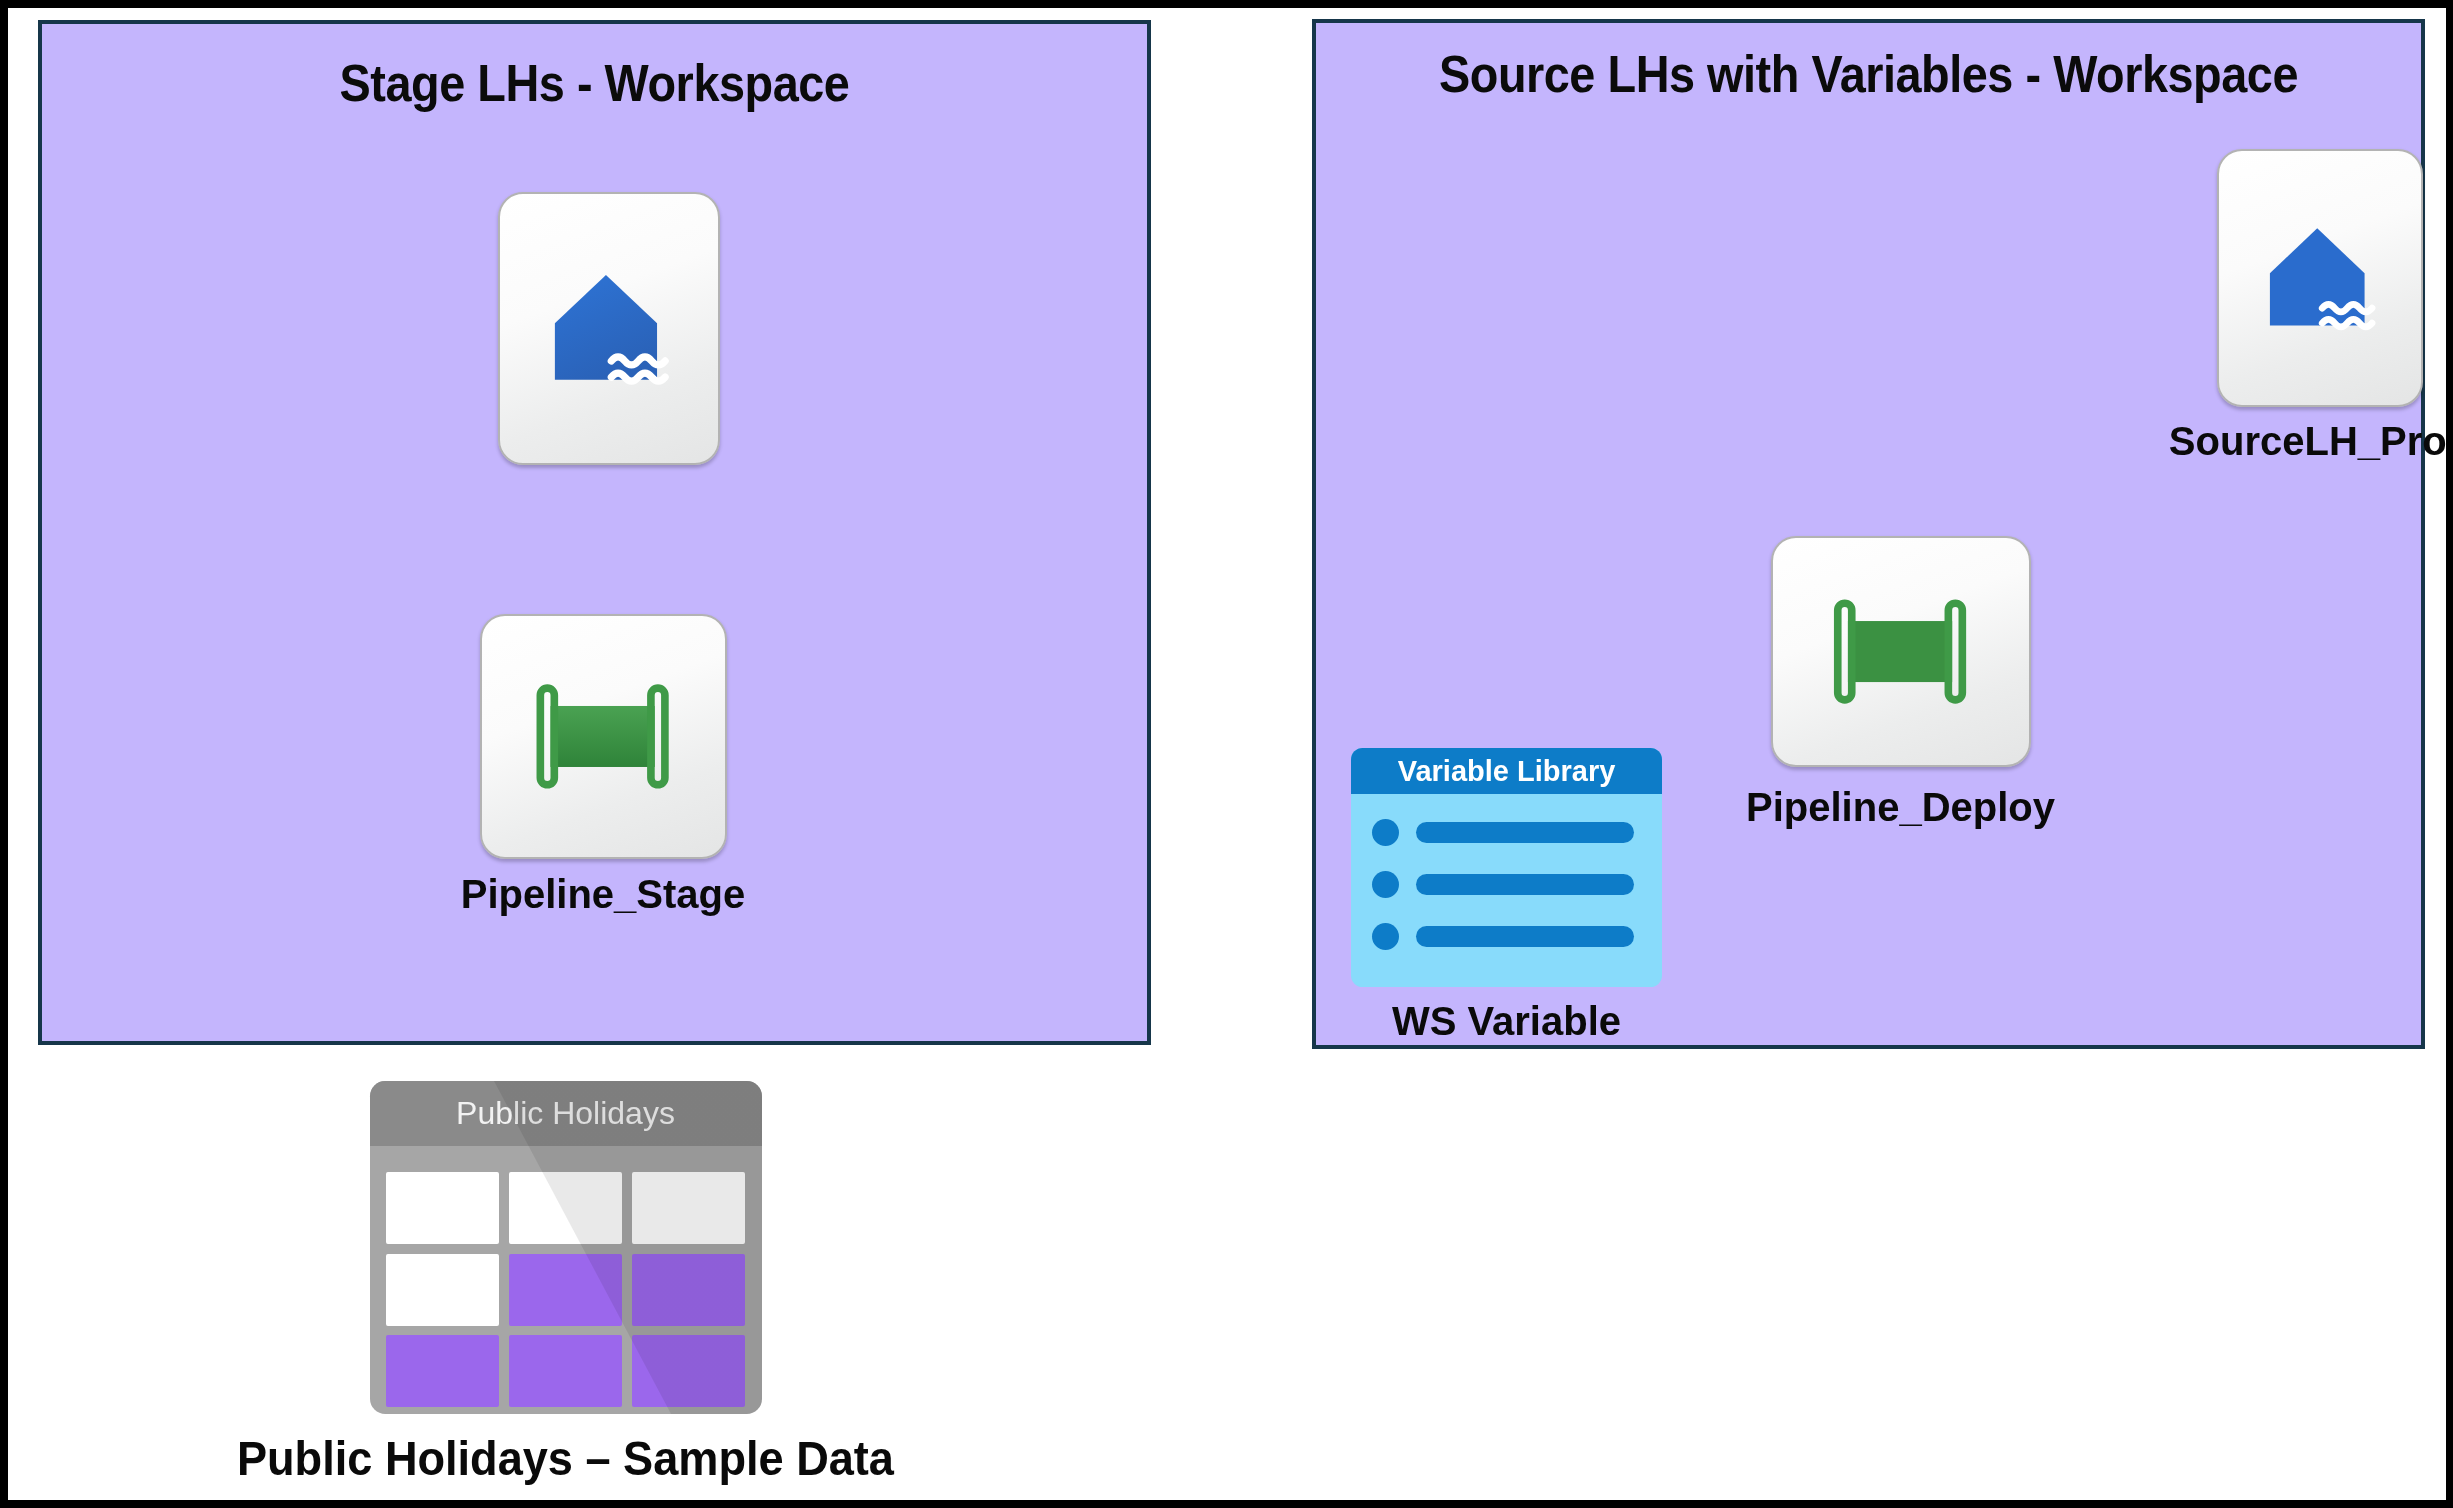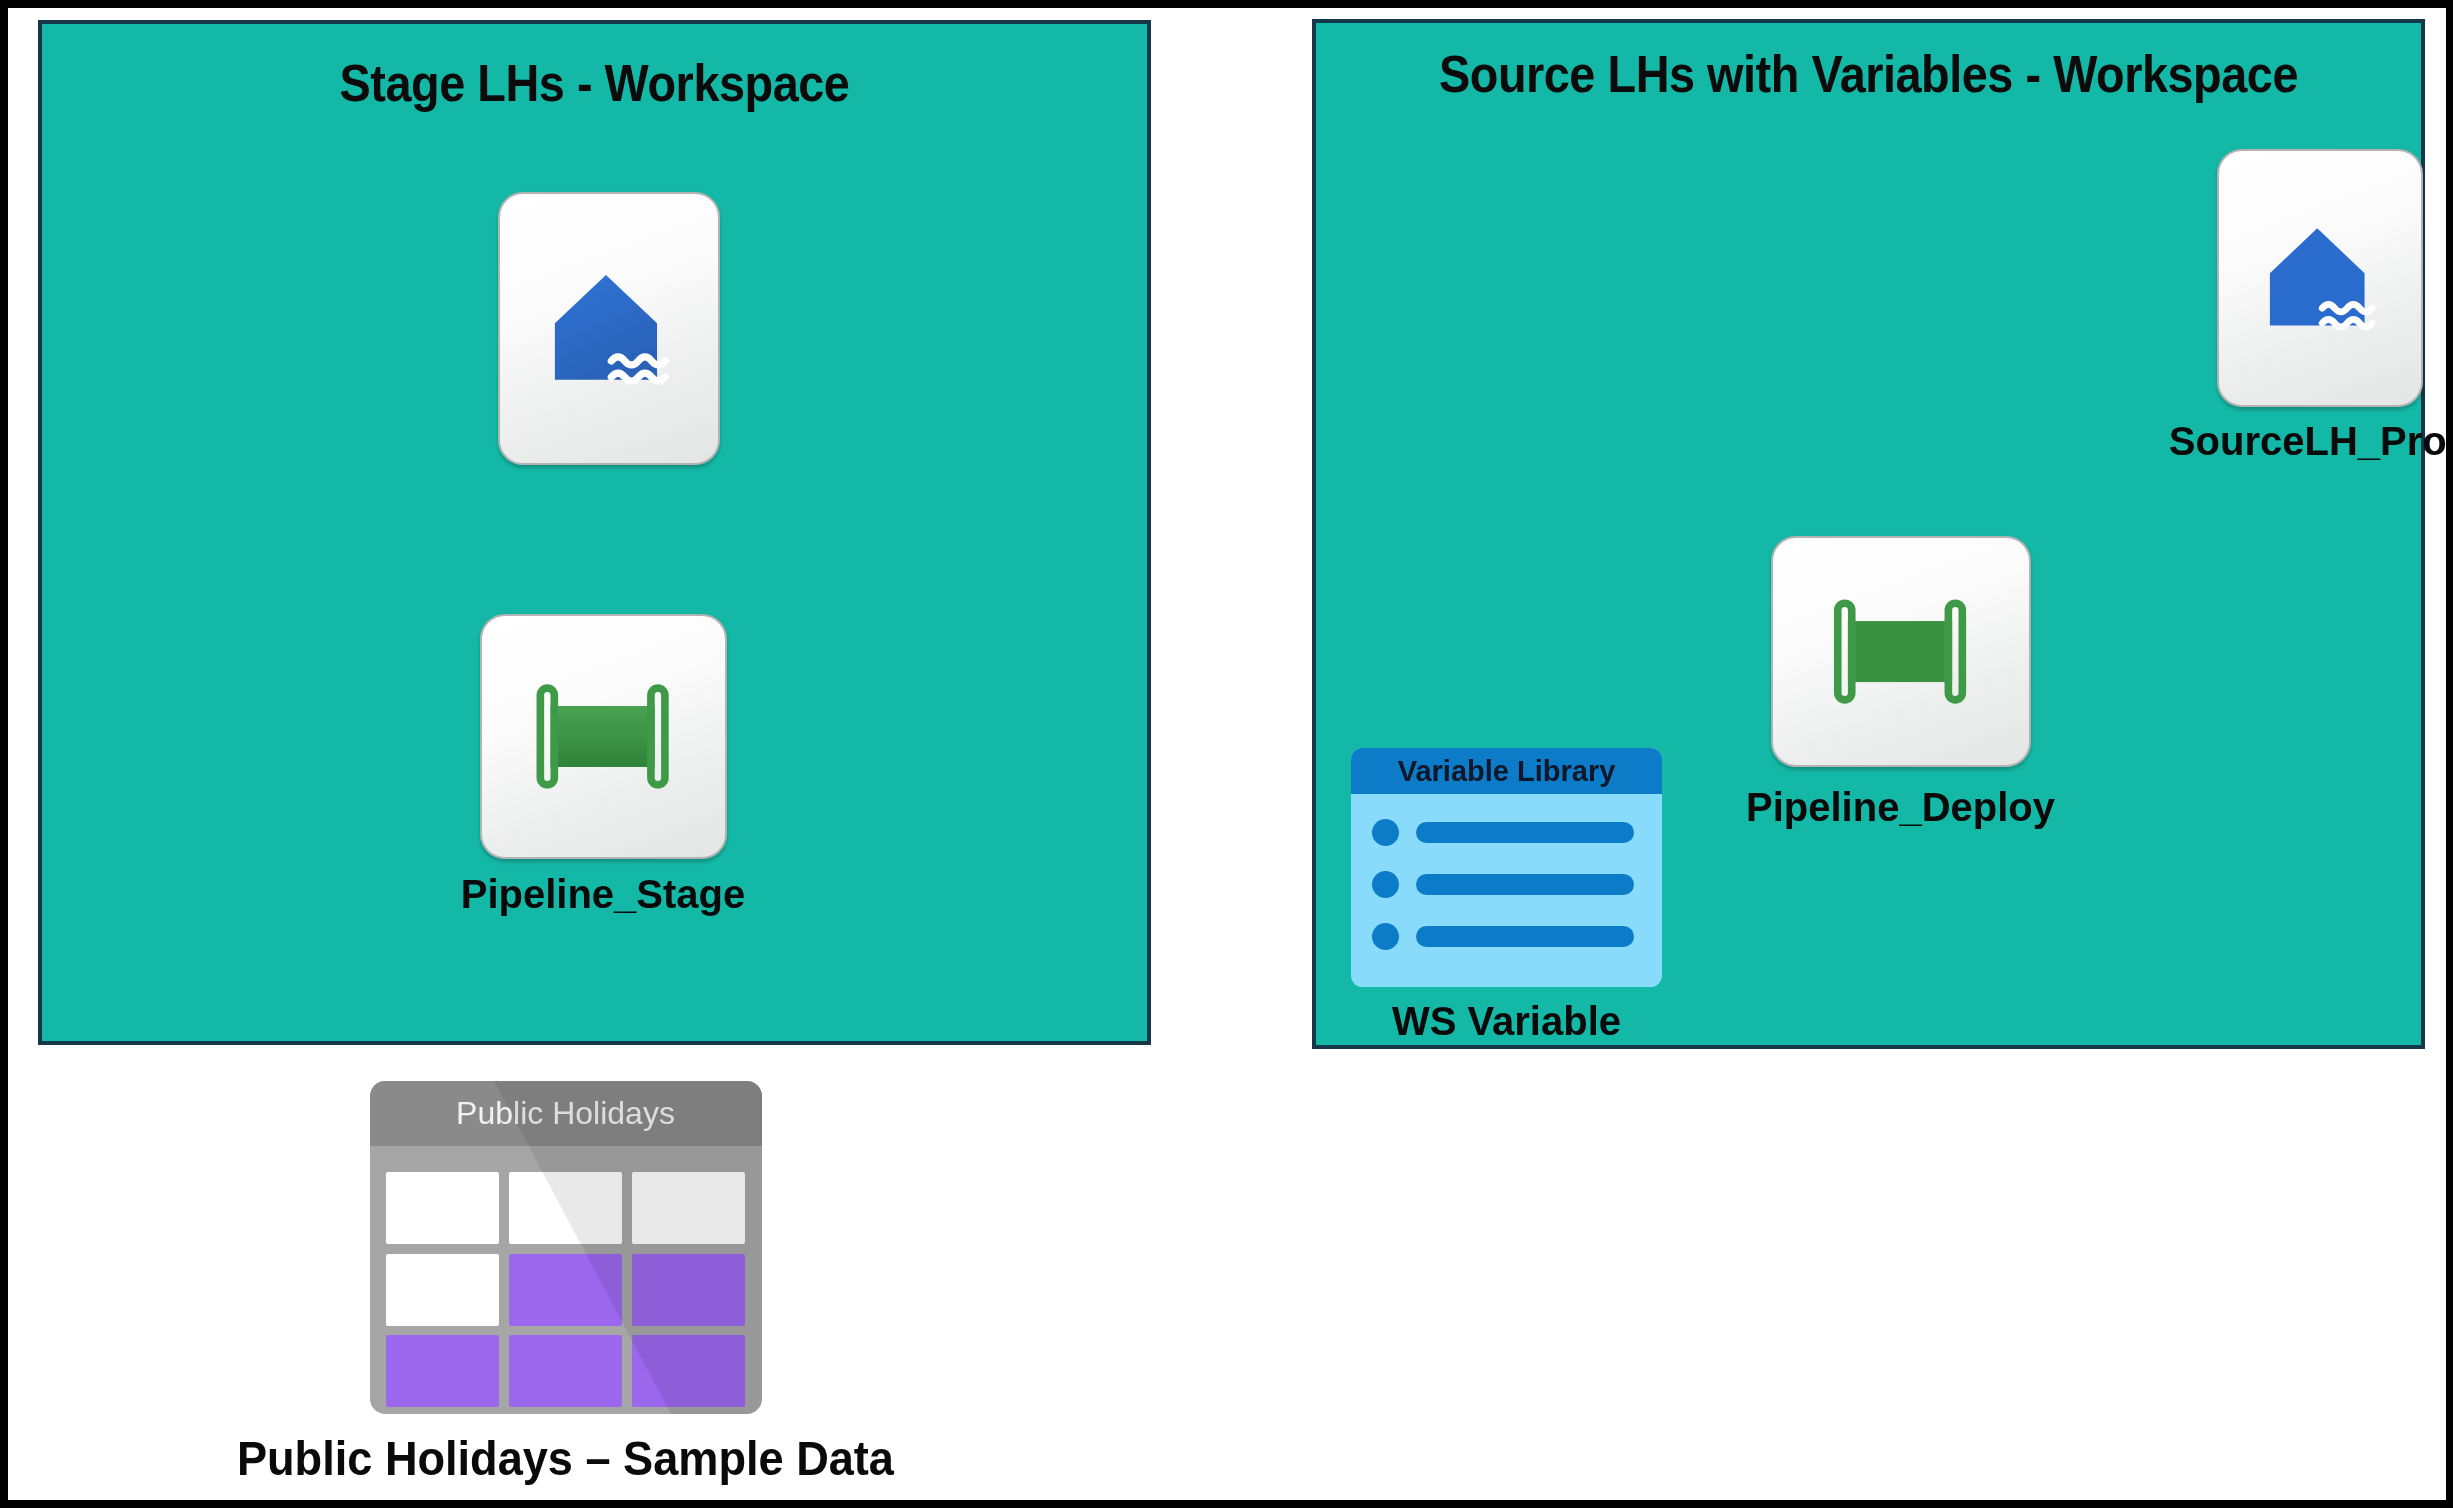--- a/index.html
+++ b/index.html
@@ -16,21 +16,21 @@
     height: 1508px;
     background: #ffffff;
     box-sizing: border-box;
     border: 8.6px solid #000000;
     overflow: hidden;
   }
 
   
   .panel {
     position: absolute;
-    background: #14b8a6;
+    background: #c4b5fd;
     border: 4.8px solid #16364a;
     box-sizing: border-box;
   }
   #panel-stage   { left: 30px;   top: 12.4px;  width: 1113px; height: 1025px; }
   #panel-source  { left: 1304px; top: 10.5px;  width: 1113px; height: 1030px; }
 
   .panel-title {
     position: absolute;
     left: 0;
     width: 100%;
@@ -117,21 +117,21 @@
     box-sizing: border-box;
   }
   .varlib-header {
     height: 46px;
     background: #0d7cc8;
     display: flex;
     align-items: center;
     justify-content: center;
   }
   .varlib-header-text {
-    color: #0f172a;
+    color: #ffffff;
     font-weight: bold;
     font-size: 29px;
     letter-spacing: 0px;
     font-family: "Liberation Sans", sans-serif;
   }
   .varlib-body {
     padding: 25px 21px 19px 21px;
     display: flex;
     flex-direction: column;
     gap: 25px;

